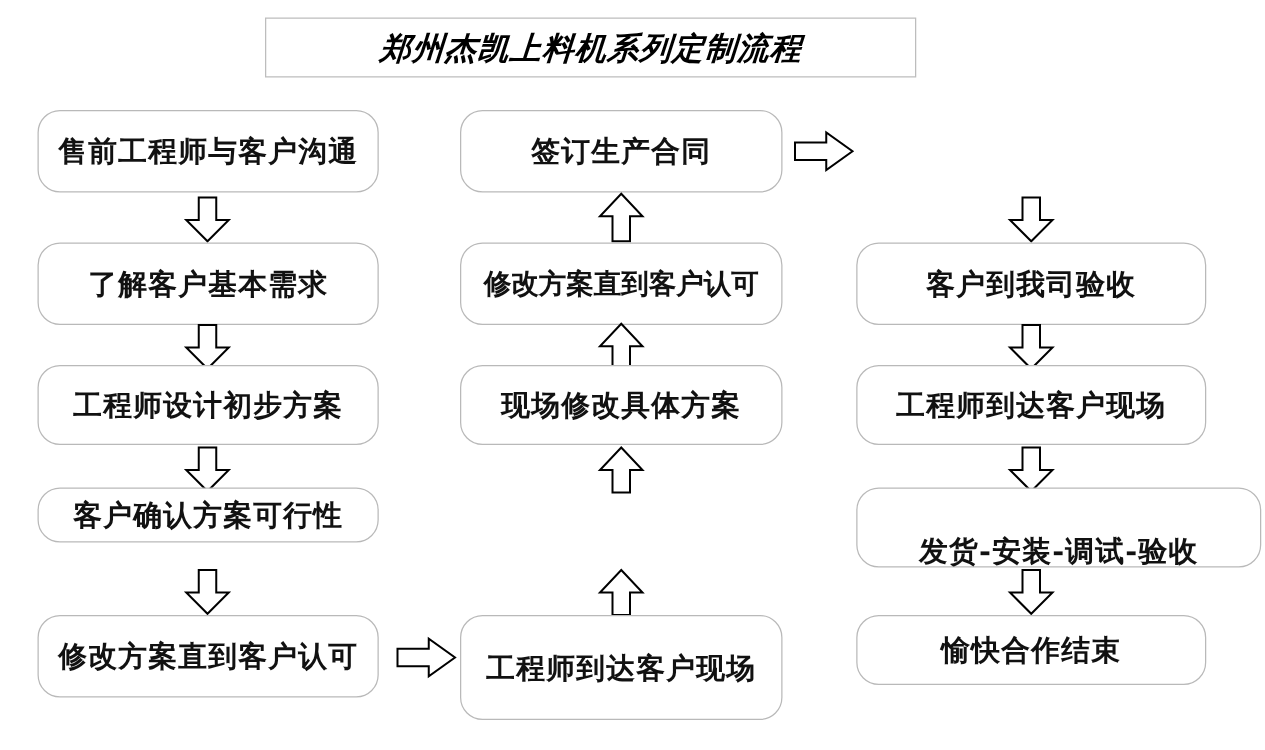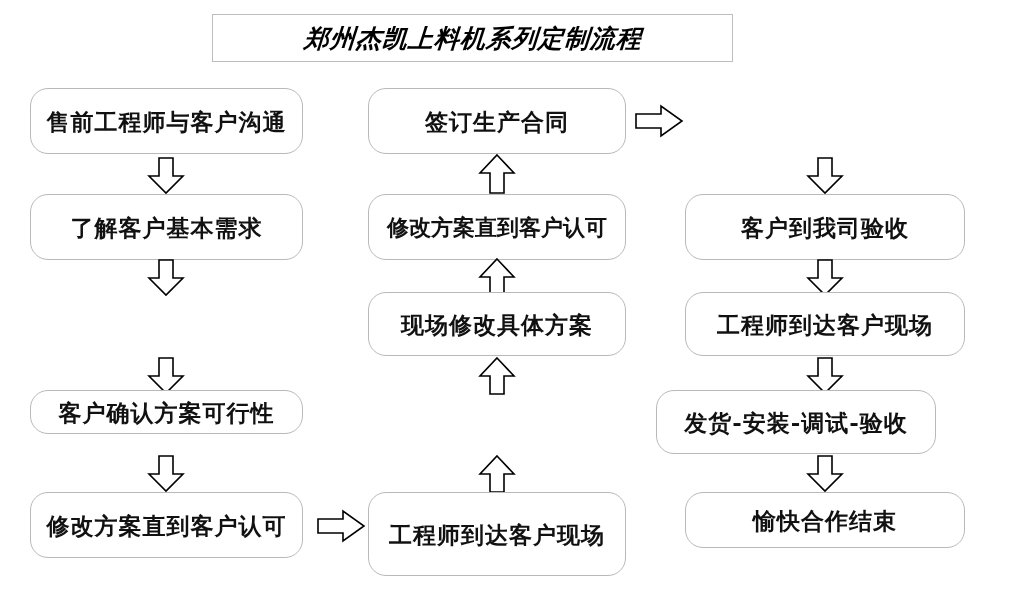--- a/index.html
+++ b/index.html
@@ -98,20 +98,23 @@
   <div class="node" style="left:30px; top:194px; width:273px; height:66px;">
     <span class="node-label">了解客户基本需求</span>
   </div>
 
   <div class="arrow" style="left:142px; top:258px;">
     <svg width="48" height="40" viewBox="0 0 48 40" fill="none">
       <polygon points="17,2 31,2 31,20 41,20 24,37 7,20 17,20" fill="#ffffff" stroke="#000000" stroke-width="1.6" stroke-linejoin="miter"></polygon>
     </svg>
   </div>
 
+  <div class="node" style="left:30px; top:292px; width:273px; height:64px;">
+    <span class="node-label">工程师设计初步方案</span>
+  </div>
 
   <div class="arrow" style="left:142px; top:356px;">
     <svg width="48" height="40" viewBox="0 0 48 40" fill="none">
       <polygon points="17,2 31,2 31,20 41,20 24,37 7,20 17,20" fill="#ffffff" stroke="#000000" stroke-width="1.6" stroke-linejoin="miter"></polygon>
     </svg>
   </div>
 
   <div class="node" style="left:30px; top:390px; width:273px; height:44px;">
     <span class="node-label">客户确认方案可行性</span>
   </div>
@@ -199,21 +202,21 @@
   <div class="node" style="left:685px; top:292px; width:280px; height:64px;">
     <span class="node-label">工程师到达客户现场</span>
   </div>
 
   <div class="arrow" style="left:801px; top:356px;">
     <svg width="48" height="40" viewBox="0 0 48 40" fill="none">
       <polygon points="17,2 31,2 31,20 41,20 24,37 7,20 17,20" fill="#ffffff" stroke="#000000" stroke-width="1.6" stroke-linejoin="miter"></polygon>
     </svg>
   </div>
 
-  <div class="node" style="left:656px; top:390px; width:280px; height:64px;">
+  <div class="node" style="left:685px; top:390px; width:324px; height:64px;align-items:flex-end;">
     <span class="node-label">发货-安装-调试-验收</span>
   </div>
 
   <div class="arrow" style="left:801px; top:454px;">
     <svg width="48" height="40" viewBox="0 0 48 40" fill="none">
       <polygon points="17,2 31,2 31,20 41,20 24,37 7,20 17,20" fill="#ffffff" stroke="#000000" stroke-width="1.6" stroke-linejoin="miter"></polygon>
     </svg>
   </div>
 
   <div class="node" style="left:685px; top:492px; width:280px; height:56px;">

